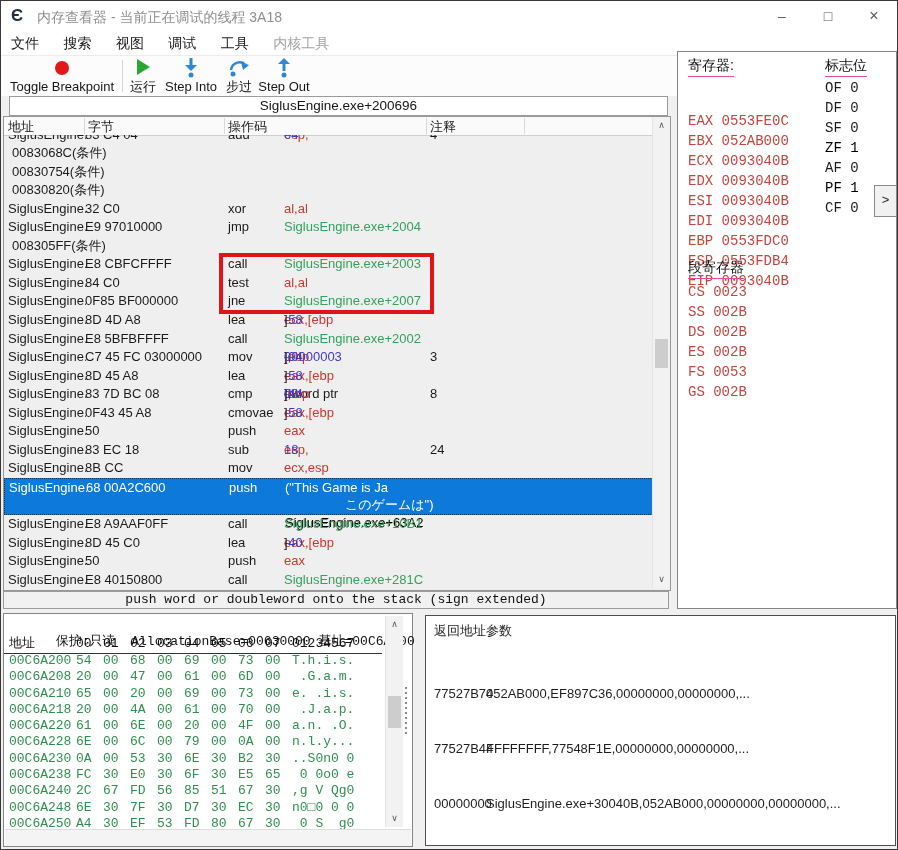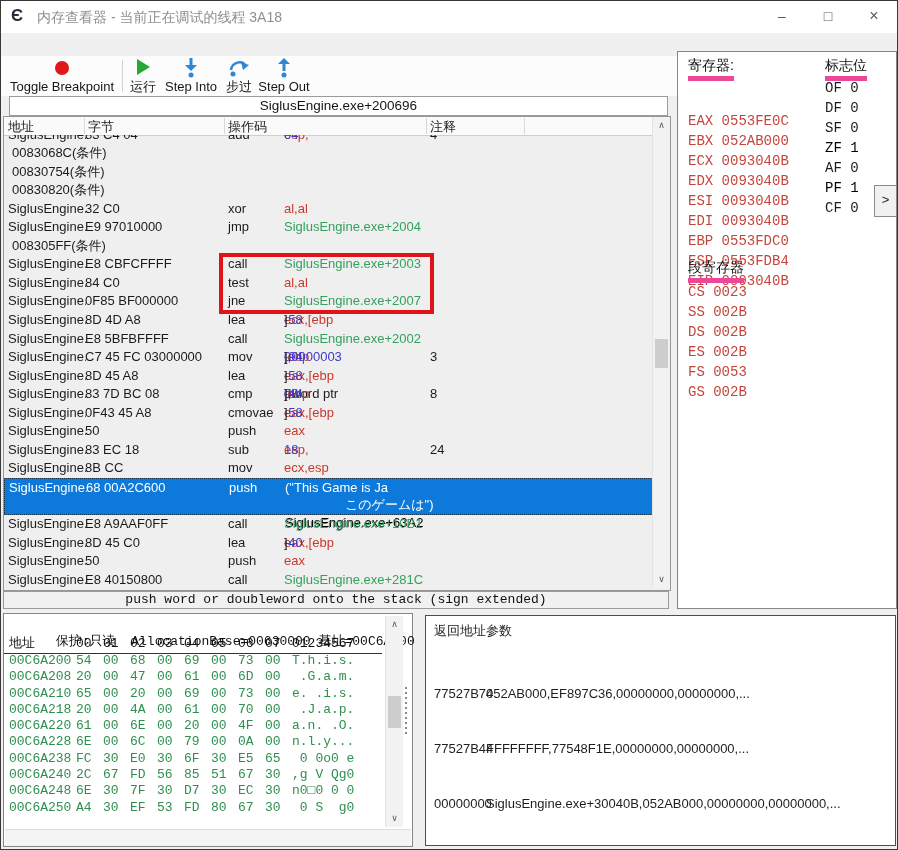--- a/index.html
+++ b/index.html
@@ -60,21 +60,21 @@
   .sb-up{top:0;} .sb-down{bottom:0;}
   .sb-thumb{position:absolute;left:2px;width:13px;background:#cdcdcd;}
   .dz-sb{right:0;top:0;height:471px;}
 
   
   .statusbar{position:absolute;left:2px;top:590px;width:666px;height:18px;background:#f1f1f1;border:1px solid #9b9b9b;box-sizing:border-box;
              text-align:center;font-size:13px;line-height:16px;color:#111;}
 
   
   .reg-panel{position:absolute;left:676px;top:50px;width:220px;height:558px;background:#fff;border:1px solid #858585;box-sizing:border-box;}
-  .panel-title{display:inline-block;border-bottom:5px solid #ec4899;padding-bottom:1px;font-size:14px;color:#111;white-space:nowrap;}
+  .panel-title{display:inline-block;border-bottom:1px solid #ec4899;padding-bottom:1px;font-size:14px;color:#111;white-space:nowrap;}
   .t-regs{position:absolute;left:10px;top:5px;} .t-flags{position:absolute;left:147px;top:5px;} .t-segs{position:absolute;left:10px;top:207px;}
   #reg-list{position:absolute;left:10px;top:26px;margin-top:33px;} #flag-list{position:absolute;left:147px;top:26px;} #seg-list{position:absolute;left:10px;top:230px;}
   .reg-row,.seg-row{height:20px;line-height:20px;font-size:14px;color:#c5453c;white-space:pre;}
   .flag-row{height:20px;line-height:20px;font-size:14px;color:#1c1c1c;white-space:pre;}
   .flag-on{color:#000000;}
   .expand-btn{position:absolute;left:196px;top:133px;width:21px;height:30px;border:1px solid #8a8a8a;background:#f1f1f1;
               text-align:center;line-height:28px;font-size:13px;color:#222;}
 
   
   .mem-panel{position:absolute;left:2px;top:612px;width:410px;height:234px;background:#fff;border:1px solid #858585;box-sizing:border-box;}
@@ -107,20 +107,28 @@
 <div class="window">
 
   <div class="titlebar">
     <span class="app-icon">Є</span>
     <span class="title-text">内存查看器 - 当前正在调试的线程 3A18</span>
     <div class="win-btn wb-min">–</div>
     <div class="win-btn wb-max">□</div>
     <div class="win-btn wb-close">×</div>
   </div>
 
+  <div class="menubar">
+    <span class="menu-item">文件</span>
+    <span class="menu-item">搜索</span>
+    <span class="menu-item">视图</span>
+    <span class="menu-item">调试</span>
+    <span class="menu-item">工具</span>
+    <span class="menu-item disabled">内核工具</span>
+  </div>
 
   <div class="toolbar">
     <div class="tbtn" style="left:2px;width:118px;">
       <span class="ticon"><span class="bp-dot"></span></span>
       <span class="tlabel">Toggle Breakpoint</span>
     </div>
     <div class="tsep"></div>
     <div class="tbtn" style="left:124px;width:36px;">
       <span class="ticon">
         <svg width="20" height="20" viewBox="0 0 20 20">
@@ -254,20 +262,21 @@
       <span>保护:只读</span><span>  </span><span>AllocationBase=00630000</span><span> </span><span>基址=00C6A000</span>
     </div>
     <div id="hx-offsets" class="mono"><span class="hx-addr-label">地址</span><span class="hx-off">00</span><span class="hx-off">01</span><span class="hx-off">02</span><span class="hx-off">03</span><span class="hx-off">04</span><span class="hx-off">05</span><span class="hx-off">06</span><span class="hx-off">07</span><span class="hx-ascii">01234567</span></div>
     <div id="hx-rows" class="mono">
         <div class="hx-row"><span class="hx-addr">00C6A200</span><span class="hx-b">54</span><span class="hx-b">00</span><span class="hx-b">68</span><span class="hx-b">00</span><span class="hx-b">69</span><span class="hx-b">00</span><span class="hx-b">73</span><span class="hx-b">00</span><span class="hx-ascii">T.h.i.s.</span></div>
         <div class="hx-row"><span class="hx-addr">00C6A208</span><span class="hx-b">20</span><span class="hx-b">00</span><span class="hx-b">47</span><span class="hx-b">00</span><span class="hx-b">61</span><span class="hx-b">00</span><span class="hx-b">6D</span><span class="hx-b">00</span><span class="hx-ascii"> .G.a.m.</span></div>
         <div class="hx-row"><span class="hx-addr">00C6A210</span><span class="hx-b">65</span><span class="hx-b">00</span><span class="hx-b">20</span><span class="hx-b">00</span><span class="hx-b">69</span><span class="hx-b">00</span><span class="hx-b">73</span><span class="hx-b">00</span><span class="hx-ascii">e. .i.s.</span></div>
         <div class="hx-row"><span class="hx-addr">00C6A218</span><span class="hx-b">20</span><span class="hx-b">00</span><span class="hx-b">4A</span><span class="hx-b">00</span><span class="hx-b">61</span><span class="hx-b">00</span><span class="hx-b">70</span><span class="hx-b">00</span><span class="hx-ascii"> .J.a.p.</span></div>
         <div class="hx-row"><span class="hx-addr">00C6A220</span><span class="hx-b">61</span><span class="hx-b">00</span><span class="hx-b">6E</span><span class="hx-b">00</span><span class="hx-b">20</span><span class="hx-b">00</span><span class="hx-b">4F</span><span class="hx-b">00</span><span class="hx-ascii">a.n. .O.</span></div>
         <div class="hx-row"><span class="hx-addr">00C6A228</span><span class="hx-b">6E</span><span class="hx-b">00</span><span class="hx-b">6C</span><span class="hx-b">00</span><span class="hx-b">79</span><span class="hx-b">00</span><span class="hx-b">0A</span><span class="hx-b">00</span><span class="hx-ascii">n.l.y...</span></div>
+        <div class="hx-row"><span class="hx-addr">00C6A230</span><span class="hx-b">0A</span><span class="hx-b">00</span><span class="hx-b">53</span><span class="hx-b">30</span><span class="hx-b">6E</span><span class="hx-b">30</span><span class="hx-b">B2</span><span class="hx-b">30</span><span class="hx-ascii">..S0n0 0</span></div>
         <div class="hx-row"><span class="hx-addr">00C6A238</span><span class="hx-b">FC</span><span class="hx-b">30</span><span class="hx-b">E0</span><span class="hx-b">30</span><span class="hx-b">6F</span><span class="hx-b">30</span><span class="hx-b">E5</span><span class="hx-b">65</span><span class="hx-ascii"> 0 0o0 e</span></div>
         <div class="hx-row"><span class="hx-addr">00C6A240</span><span class="hx-b">2C</span><span class="hx-b">67</span><span class="hx-b">FD</span><span class="hx-b">56</span><span class="hx-b">85</span><span class="hx-b">51</span><span class="hx-b">67</span><span class="hx-b">30</span><span class="hx-ascii">,g V Qg0</span></div>
         <div class="hx-row"><span class="hx-addr">00C6A248</span><span class="hx-b">6E</span><span class="hx-b">30</span><span class="hx-b">7F</span><span class="hx-b">30</span><span class="hx-b">D7</span><span class="hx-b">30</span><span class="hx-b">EC</span><span class="hx-b">30</span><span class="hx-ascii">n0□0 0 0</span></div>
         <div class="hx-row"><span class="hx-addr">00C6A250</span><span class="hx-b">A4</span><span class="hx-b">30</span><span class="hx-b">EF</span><span class="hx-b">53</span><span class="hx-b">FD</span><span class="hx-b">80</span><span class="hx-b">67</span><span class="hx-b">30</span><span class="hx-ascii"> 0 S  g0</span></div>
       </div>
     <div class="sb-v hx-sb">
       <div class="sb-btn sb-up">∧</div>
       <div class="sb-thumb" style="top:80px;height:32px;"></div>
       <div class="sb-btn sb-down">∨</div>
     </div>

